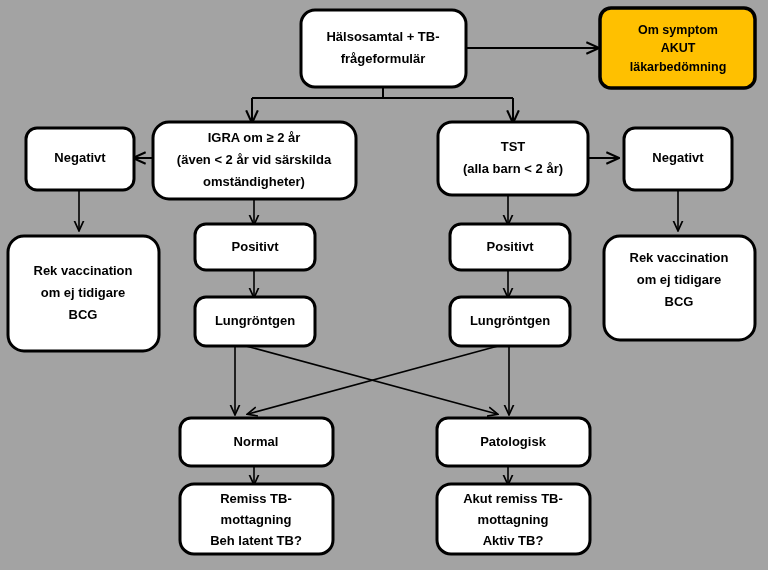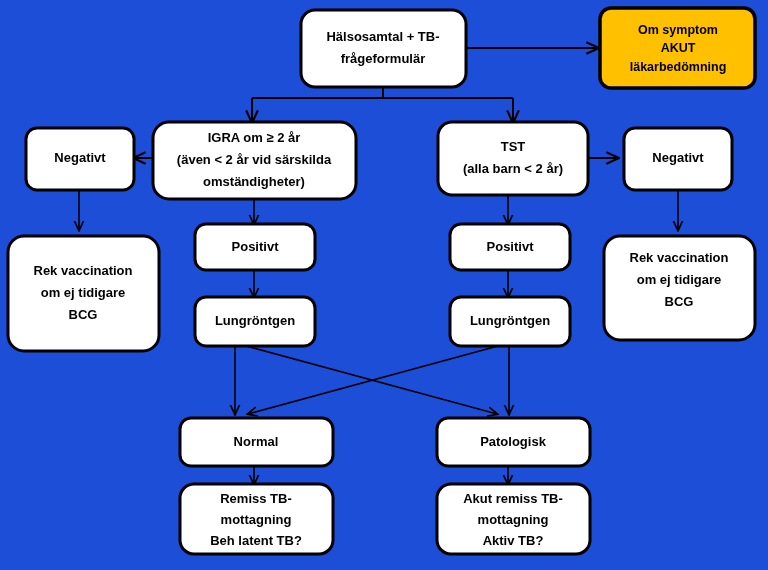--- a/index.html
+++ b/index.html
@@ -10,21 +10,21 @@
   body {
     width: 768px;
     height: 570px;
     overflow: hidden;
     font-family: "Liberation Sans", sans-serif;
   }
   #flow-root {
     position: relative;
     width: 768px;
     height: 570px;
-    background: #1d4ed8;
+    background: #a3a3a3;
   }
   svg#flow-svg {
     position: absolute;
     top: 0; left: 0;
     width: 768px;
     height: 570px;
     display: block;
   }
   .node-box {
     fill: #ffffff;

